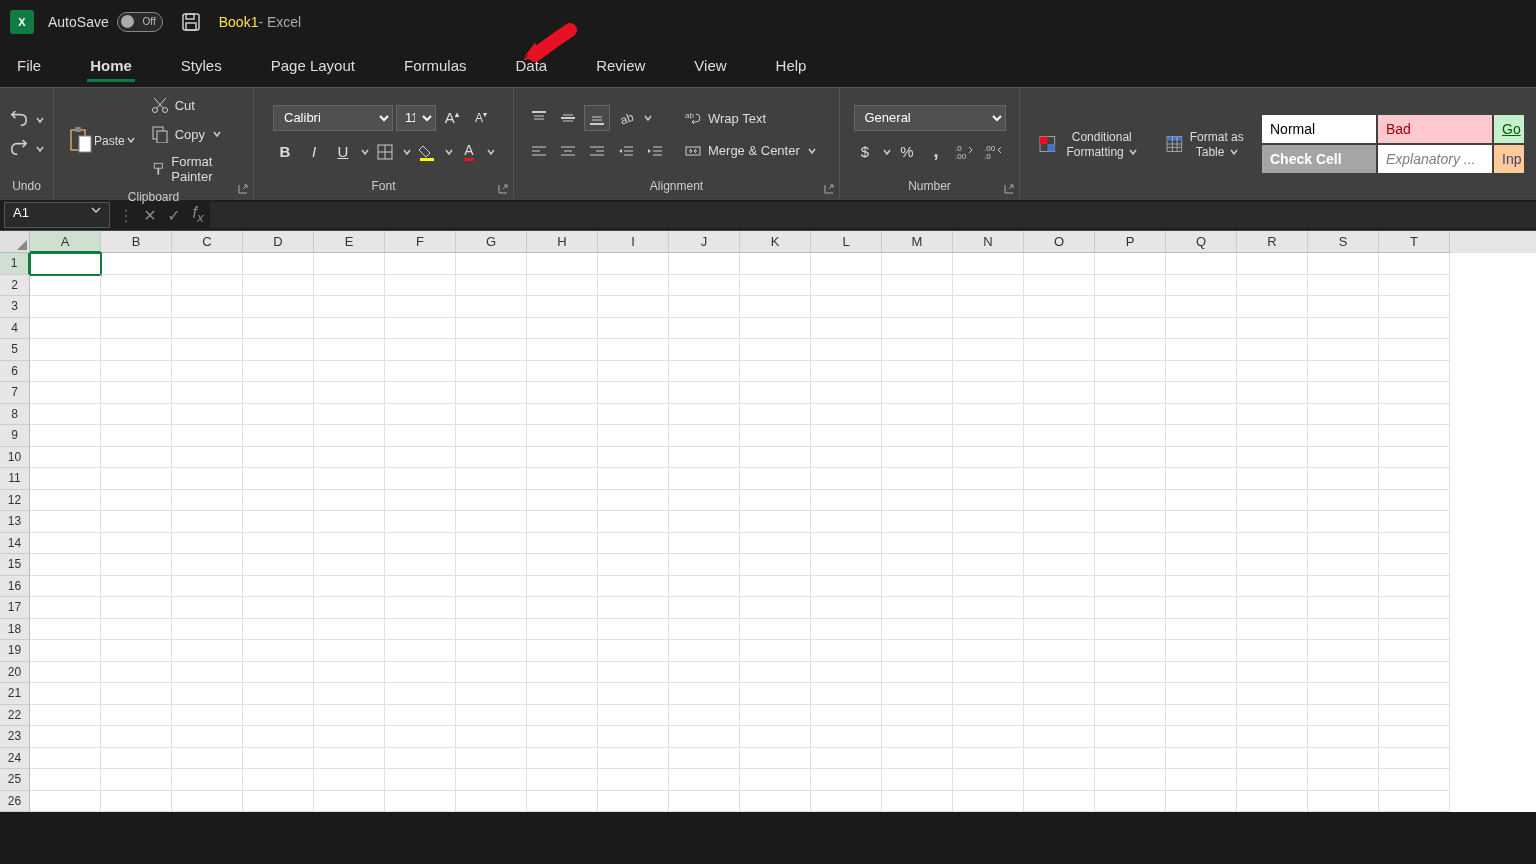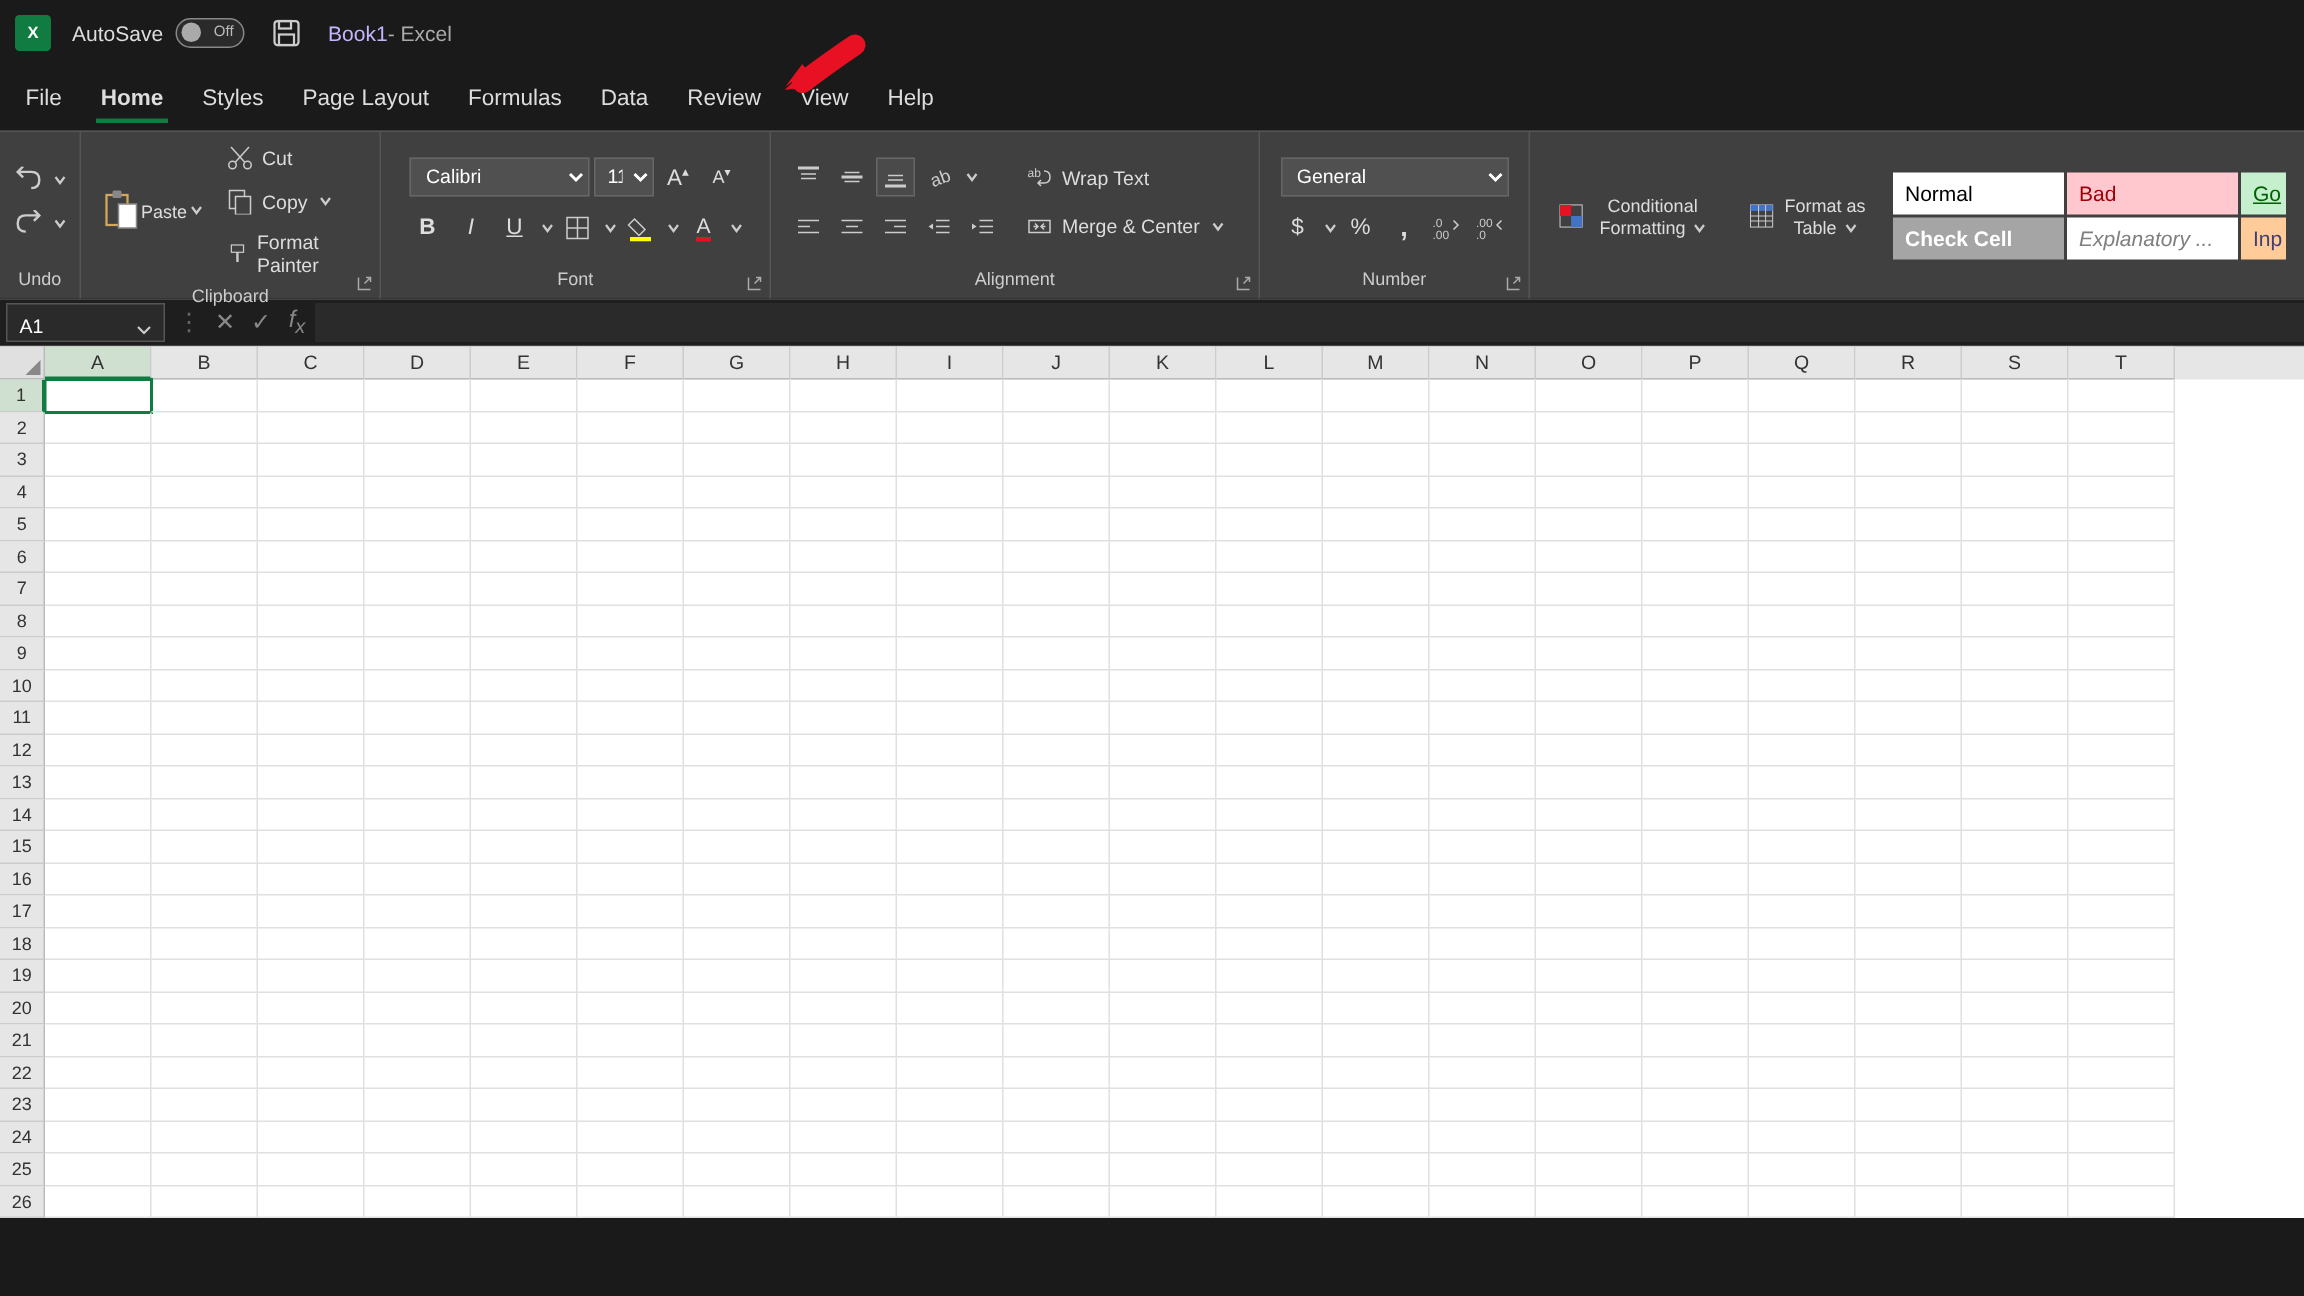--- a/index.html
+++ b/index.html
@@ -6,27 +6,27 @@
 body { background: #1a1a1a; color: #fff; overflow: hidden; width: 1536px; height: 864px; }
 
 
 .titlebar { height: 43px; background: #1a1a1a; display: flex; align-items: center; padding: 0 10px; }
 .app-icon { width: 24px; height: 24px; background: #107c41; border-radius: 3px; display: flex; align-items: center; justify-content: center; font-size: 11px; font-weight: bold; color: #fff; margin-right: 14px; }
 .autosave-label { font-size: 14px; color: #ddd; margin-right: 8px; }
 .toggle { width: 46px; height: 20px; border: 1px solid #888; border-radius: 10px; display: flex; align-items: center; position: relative; background: #2a2a2a; margin-right: 18px; }
 .toggle-knob { width: 13px; height: 13px; background: #aaa; border-radius: 50%; position: absolute; left: 3px; }
 .toggle-text { font-size: 10px; color: #bbb; position: absolute; right: 6px; }
 .save-icon { width: 20px; height: 20px; margin-right: 18px; }
-.doc-title { font-size: 14px; color: #c4b5fd; }
+.doc-title { font-size: 14px; color: #fde047; }
 .doc-suffix { font-size: 14px; color: #aaa; }
 .search-box { margin-left: auto; display: flex; align-items: center; background: #2a2a2a; border-radius: 4px; padding: 5px 12px; width: 290px; height: 30px; }
 .search-box input { background: transparent; border: none; color: #aaa; font-size: 13px; outline: none; margin-left: 10px; width: 100%; }
 
 
-.menubar { height: 44px; background: #1a1a1a; display: flex; align-items: center; padding: 0 4px; }
+.menubar { height: 44px; background: #1a1a1a; display: flex; align-items: center; padding: 0 4px; gap: 23px; }
 .menu-tab { padding: 8px 13px; font-size: 15px; color: #ddd; cursor: pointer; position: relative; }
 .menu-tab.active { font-weight: 600; }
 .menu-tab.active::after { content: ''; position: absolute; bottom: 0; left: 10px; right: 10px; height: 3px; background: #107c41; }
 
 
 .red-arrow { position: absolute; top: 22px; left: 520px; width: 60px; height: 40px; z-index: 100; }
 
 
 .ribbon { height: 112px; background: #404040; display: flex; border-top: 1px solid #555; }
 .rgroup { border-right: 1px solid #555; display: flex; flex-direction: column; padding: 4px 6px; position: relative; }
@@ -54,21 +54,21 @@
 .style-cell { width: 114px; height: 28px; padding: 4px 8px; font-size: 14px; display: flex; align-items: center; cursor: pointer; }
 .style-normal { background: #fff; color: #000; }
 .style-bad { background: #ffc7ce; color: #9c0006; }
 .style-good { background: #c6efce; color: #006100; text-decoration: underline; }
 .style-check { background: #a5a5a5; color: #fff; font-weight: 600; }
 .style-explan { background: #fff; color: #7f7f7f; font-style: italic; }
 .style-input { background: #ffcc99; color: #3f3f76; }
 
 
 .formula-bar { height: 32px; background: #1e1e1e; display: flex; align-items: center; border-top: 1px solid #444; border-bottom: 1px solid #444; }
-.name-box { width: 106px; height: 26px; background: #2a2a2a; border: 1px solid #555; color: #fff; font-size: 13px; padding: 2px 8px; margin: 0 4px; display: flex; align-items: flex-end; justify-content: space-between; }
+.name-box { width: 106px; height: 26px; background: #2a2a2a; border: 1px solid #555; color: #fff; font-size: 13px; padding: 2px 8px; margin: 0 4px; display: flex; align-items: flex-start; justify-content: space-between; }
 .fb-btn { width: 24px; height: 24px; display: flex; align-items: center; justify-content: center; cursor: pointer; color: #888; }
 .formula-input { flex: 1; background: #2a2a2a; border: none; color: #fff; height: 26px; padding: 0 8px; outline: none; }
 
 
 .grid-wrap { background: #fff; position: relative; }
 .col-headers { display: flex; height: 22px; background: #e6e6e6; }
 .corner { width: 30px; height: 22px; background: #e0e0e0; border-right: 1px solid #bbb; border-bottom: 1px solid #bbb; position: relative; }
 .corner::after { content: ''; position: absolute; bottom: 2px; right: 2px; width: 0; height: 0; border-left: 10px solid transparent; border-bottom: 10px solid #888; }
 .col-h { width: 71px; height: 22px; background: #e6e6e6; border-right: 1px solid #ccc; border-bottom: 1px solid #bbb; display: flex; align-items: center; justify-content: center; font-size: 13px; color: #333; }
 .col-h.sel { background: #d0e0d0; border-bottom: 2px solid #107c41; }

